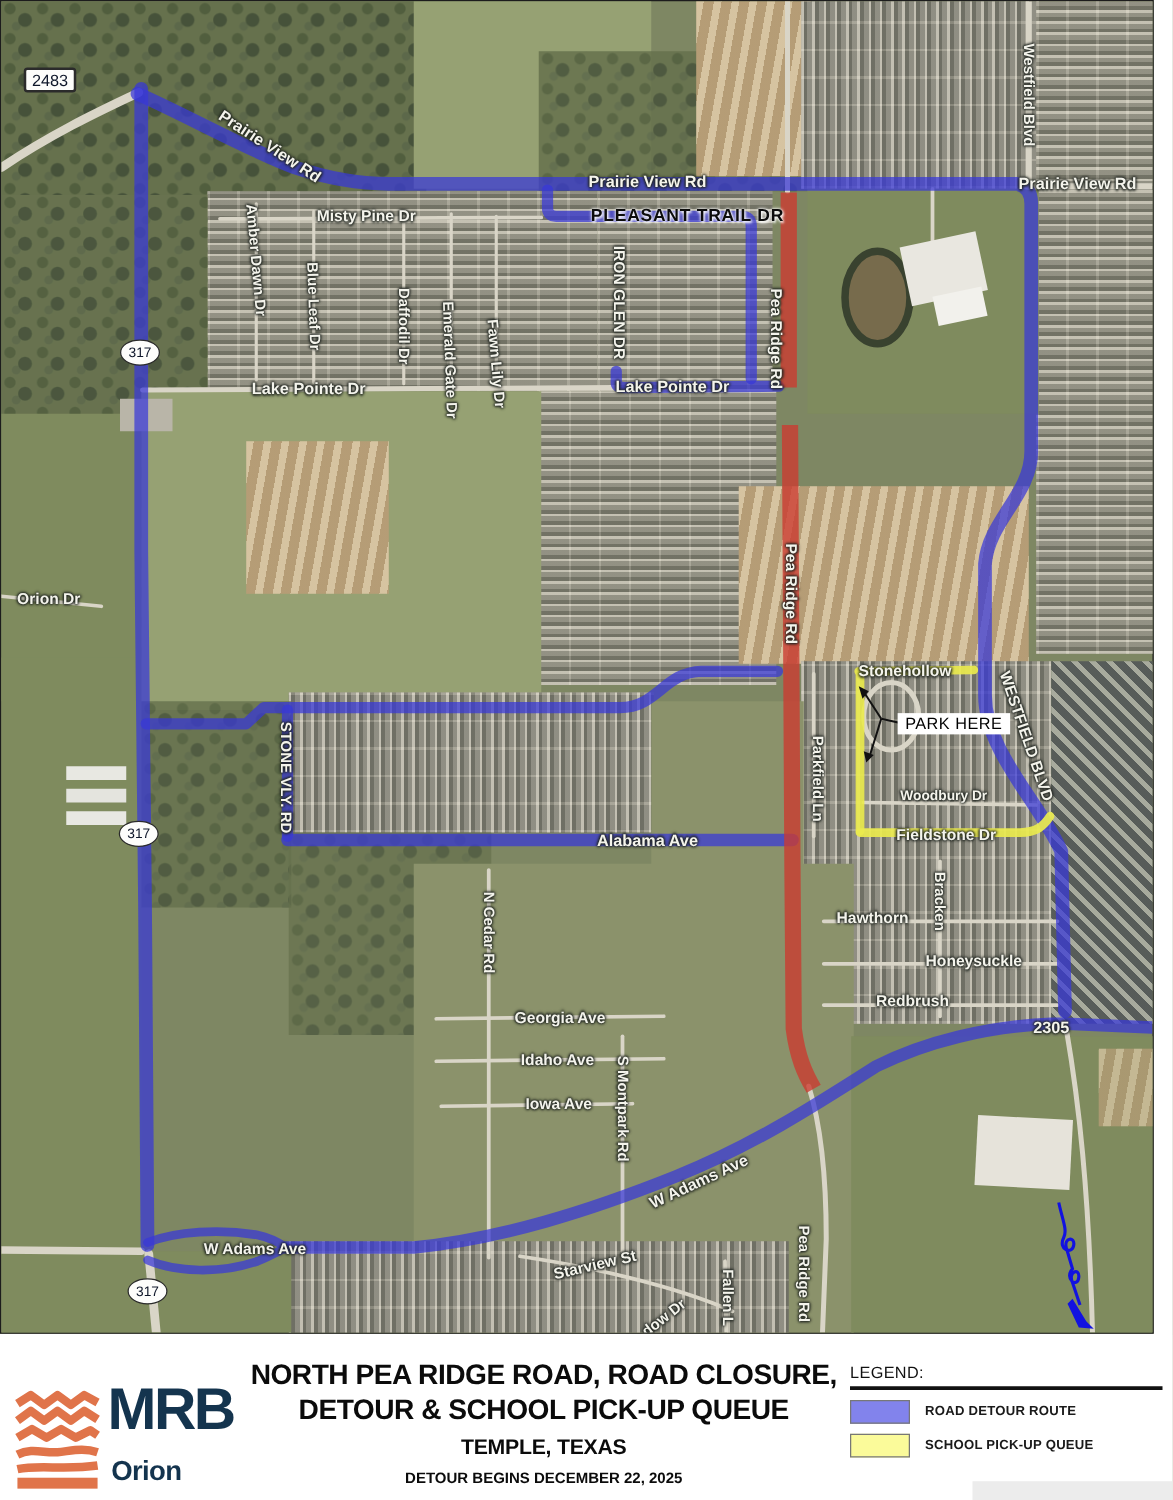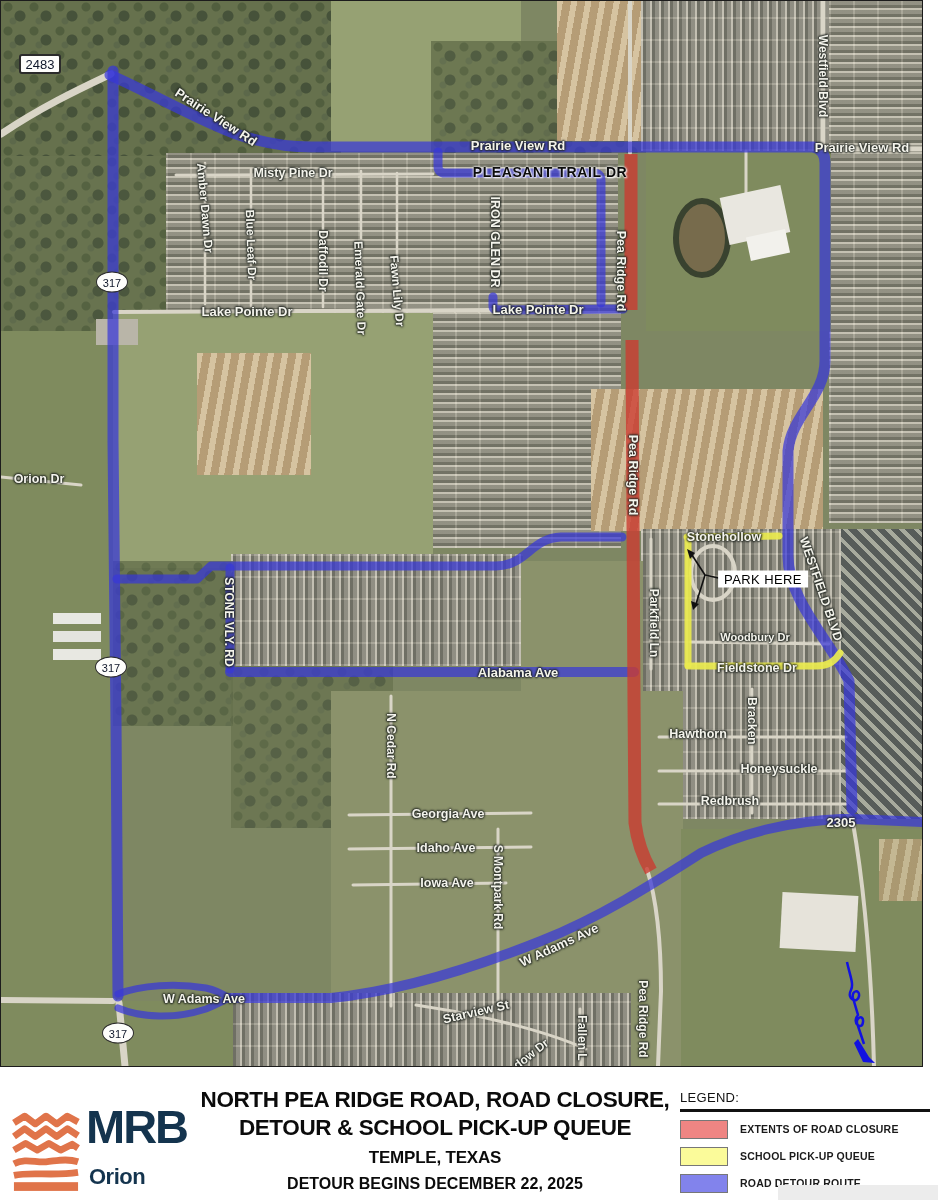--- a/index.html
+++ b/index.html
@@ -34,21 +34,21 @@
       color:#000;font-size:13px;padding:1px 6px;letter-spacing:.4px;z-index:7;white-space:nowrap}
   
   #footer{position:absolute;left:0;top:1068px;width:938px;height:132px;background:#fff}
   #logo{position:absolute;left:12px;top:44px}
   #logo-text{position:absolute;left:86px;top:40px;color:#14344e;font-weight:700;font-size:47px;
       letter-spacing:-2px;line-height:.82}
   #logo-sub{position:absolute;left:89px;top:96px;color:#14344e;font-weight:700;font-size:22px;letter-spacing:-.5px}
   #titleblock{position:absolute;left:180px;top:18px;width:510px;text-align:center;color:#0b0b0b}
   .t1{font-size:22.5px;font-weight:700;letter-spacing:-.4px;line-height:1.24}
   .t3{font-size:17px;font-weight:700;letter-spacing:-.2px;margin-top:6px}
-  .t4{font-size:16px;font-weight:700;margin-top:7px}
+  .t4{font-size:12px;font-weight:700;margin-top:7px}
   #legend{position:absolute;left:680px;top:22px;width:250px}
   #legend-title{font-size:13px;font-weight:400;letter-spacing:.3px;color:#111}
   #legend-rule{height:2.5px;background:#111;margin-top:4px;width:250px}
   .lrow{display:flex;align-items:center;margin-top:8px}
   .swatch{width:46px;height:17px;border:1px solid #777;flex:0 0 auto}
   .llabel{font-size:10.5px;font-weight:700;color:#1a1a1a;margin-left:12px;letter-spacing:.2px}
   #graybox{position:absolute;left:778px;top:117px;width:160px;height:15px;background:#ececec}
 </style>
 </head>
 <body>
@@ -225,27 +225,23 @@
       <div class="t1">NORTH PEA RIDGE ROAD, ROAD CLOSURE,</div>
       <div class="t1">DETOUR &amp; SCHOOL PICK-UP QUEUE</div>
       <div class="t3">TEMPLE, TEXAS</div>
       <div class="t4">DETOUR BEGINS DECEMBER 22, 2025</div>
     </div>
 
     <div id="legend">
       <div id="legend-title">LEGEND:</div>
       <div id="legend-rule"></div>
       <div class="lrow">
-        <div class="swatch" style="background: rgb(239, 133, 131);"></div>
-        <div class="llabel">EXTENTS OF ROAD CLOSURE</div>
+        <div class="swatch" style="background: rgb(130, 131, 236);"></div>
+        <div class="llabel">ROAD DETOUR ROUTE</div>
       </div>
       <div class="lrow">
         <div class="swatch" style="background: rgb(251, 251, 154);"></div>
         <div class="llabel">SCHOOL PICK-UP QUEUE</div>
       </div>
-      <div class="lrow">
-        <div class="swatch" style="background: rgb(130, 131, 236);"></div>
-        <div class="llabel">ROAD DETOUR ROUTE</div>
-      </div>
     </div>
     <div id="graybox"></div>
   </div>
 </div>
 
 </body></html>

